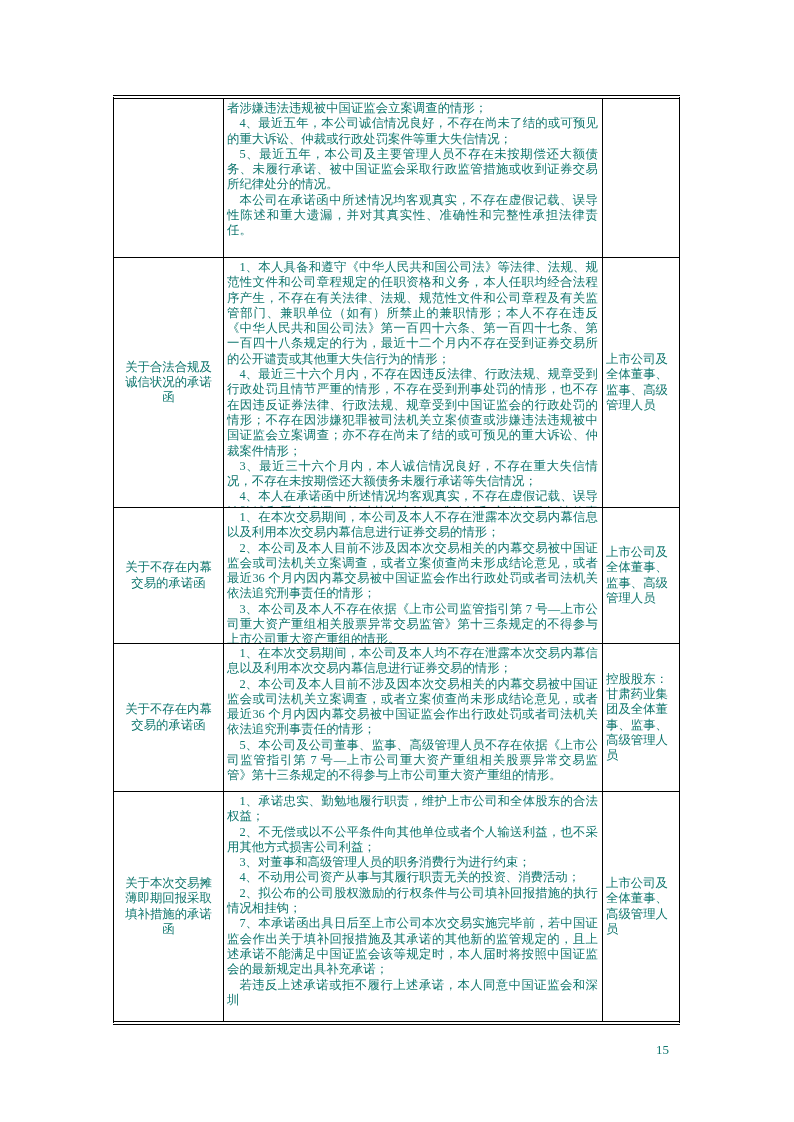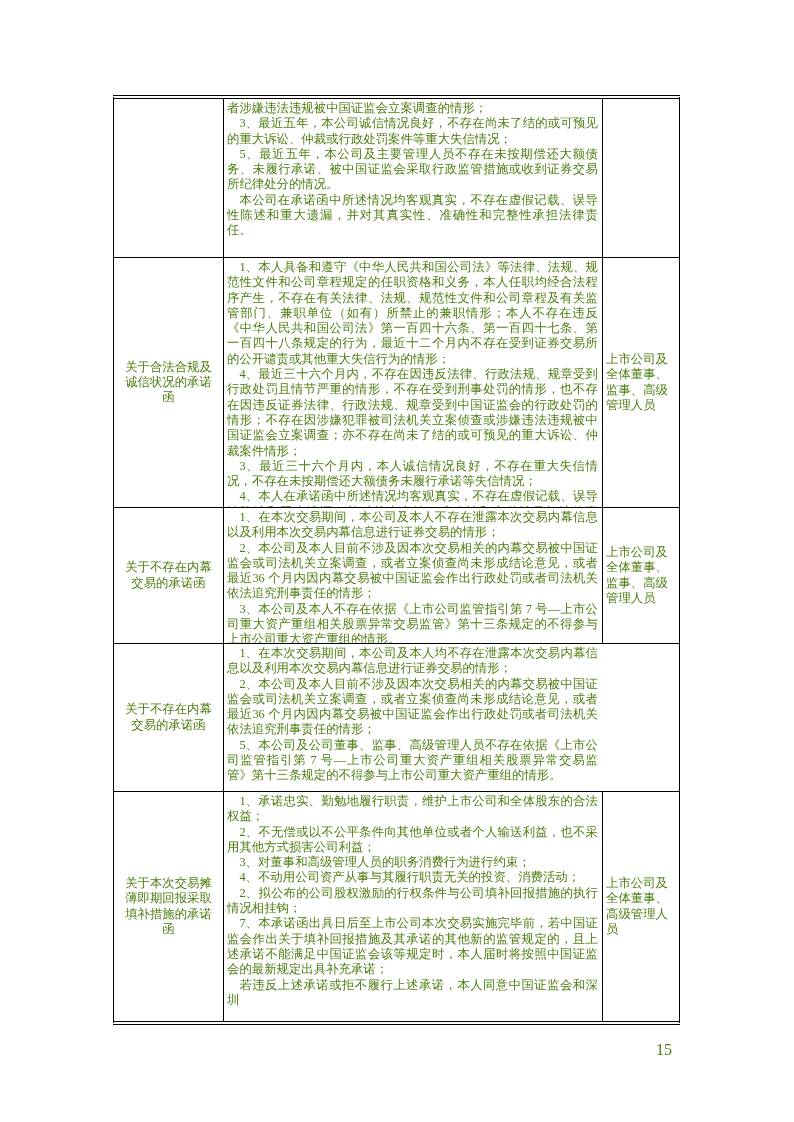--- a/index.html
+++ b/index.html
@@ -2,21 +2,21 @@
 <html><head>
 <meta charset="utf-8">
 <style>
   html,body{margin:0;padding:0;background:#ffffff;}
   .page{
     position:relative;
     width:794px;height:1122px;
     background:#ffffff;
     overflow:hidden;
     font-family:"Liberation Serif","DejaVu Serif",serif;
-    color:#4d7c0f;
+    color:#0f766e;
   }
   .ctable{
     position:absolute;
     left:113px;top:95px;
     width:567px;
     box-sizing:border-box;
     border-top:4px double #000;
     border-bottom:4px double #000;
     border-left:1px solid #000;
     border-right:1px solid #000;
@@ -52,36 +52,36 @@
   }
   .para{
     margin:0;
     text-align:justify;
     text-justify:inter-character;
   }
   .para.indent{text-indent:1em;}
   .page-number{
     position:absolute;
     left:656px;top:1042px;
-    font-size:16px;
+    font-size:13px;
     line-height:15px;
   }
 </style>
 </head>
 <body>
 
 <div class="page">
   <div class="ctable">
       <div class="trow" style="height: 158px;">
         <div class="cell type-cell">
           <span></span>
         </div>
         <div class="cell content-cell">
           <p class="para">者涉嫌违法违规被中国证监会立案调查的情形；</p>
-          <p class="para indent">3、最近五年，本公司诚信情况良好，不存在尚未了结的或可预见的重大诉讼、仲裁或行政处罚案件等重大失信情况；</p>
+          <p class="para indent">4、最近五年，本公司诚信情况良好，不存在尚未了结的或可预见的重大诉讼、仲裁或行政处罚案件等重大失信情况；</p>
           <p class="para indent">5、最近五年，本公司及主要管理人员不存在未按期偿还大额债务、未履行承诺、被中国证监会采取行政监管措施或收到证券交易所纪律处分的情况。</p>
           <p class="para indent">本公司在承诺函中所述情况均客观真实，不存在虚假记载、误导性陈述和重大遗漏，并对其真实性、准确性和完整性承担法律责任。</p>
         </div>
         <div class="cell applicable-cell">
           <span></span>
         </div>
       </div>
       <div class="trow" style="height: 250px;">
         <div class="cell type-cell">
           <span>关于合法合规及诚信状况的承诺函</span>
@@ -111,20 +111,23 @@
       </div>
       <div class="trow" style="height: 148px;">
         <div class="cell type-cell">
           <span>关于不存在内幕交易的承诺函</span>
         </div>
         <div class="cell content-cell">
           <p class="para indent">1、在本次交易期间，本公司及本人均不存在泄露本次交易内幕信息以及利用本次交易内幕信息进行证券交易的情形；</p>
           <p class="para indent">2、本公司及本人目前不涉及因本次交易相关的内幕交易被中国证监会或司法机关立案调查，或者立案侦查尚未形成结论意见，或者最近36 个月内因内幕交易被中国证监会作出行政处罚或者司法机关依法追究刑事责任的情形；</p>
           <p class="para indent">5、本公司及公司董事、监事、高级管理人员不存在依据《上市公司监管指引第 7 号—上市公司重大资产重组相关股票异常交易监管》第十三条规定的不得参与上市公司重大资产重组的情形。</p>
         </div>
+        <div class="cell applicable-cell">
+          <span>控股股东：甘肃药业集团及全体董事、监事、高级管理人员</span>
+        </div>
       </div>
       <div class="trow" style="height: 230px;">
         <div class="cell type-cell">
           <span>关于本次交易摊薄即期回报采取填补措施的承诺函</span>
         </div>
         <div class="cell content-cell">
           <p class="para indent">1、承诺忠实、勤勉地履行职责，维护上市公司和全体股东的合法权益；</p>
           <p class="para indent">2、不无偿或以不公平条件向其他单位或者个人输送利益，也不采用其他方式损害公司利益；</p>
           <p class="para indent">3、对董事和高级管理人员的职务消费行为进行约束；</p>
           <p class="para indent">4、不动用公司资产从事与其履行职责无关的投资、消费活动；</p>

